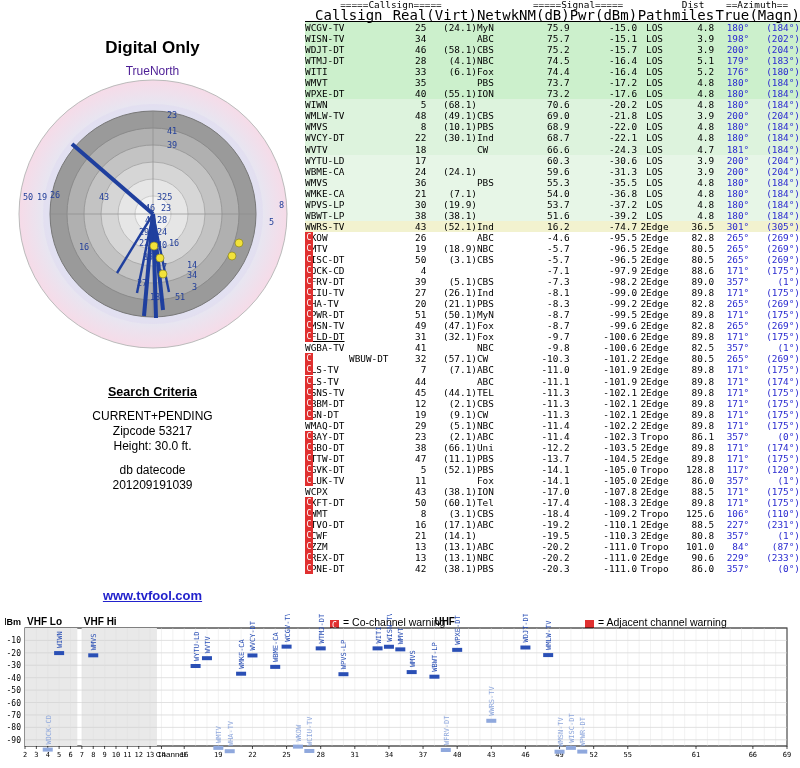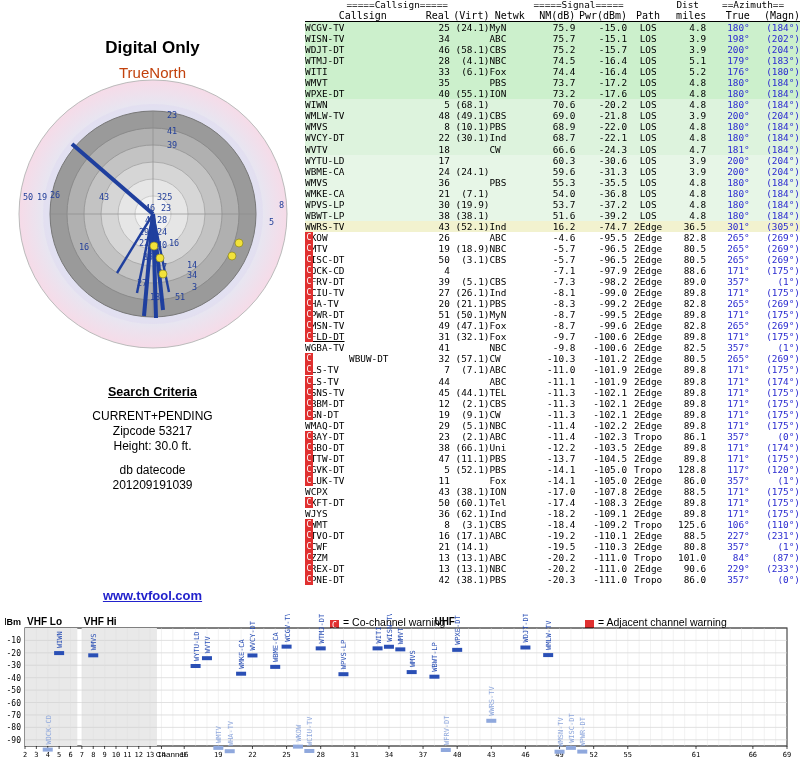--- a/index.html
+++ b/index.html
@@ -2,37 +2,37 @@
 <html><head>
 <meta charset="utf-8">
 <style>
   html,body{margin:0;padding:0;}
   body{width:800px;height:768px;background:#ffffff;font-family:"Liberation Sans",sans-serif;overflow:hidden;}
   .wrap{position:relative;width:800px;height:768px;}
 
   
   .leftpanel{position:absolute;left:0;top:0;width:305px;height:612px;padding-left:36px;}
   .digital-title{position:absolute;left:0;top:38px;width:305px;text-align:center;font-size:17px;font-weight:bold;color:#000;}
-  .truenorth{position:absolute;left:0;top:64px;width:305px;text-align:center;font-size:15px;color:#c2410c;}
+  .truenorth{position:absolute;left:0;top:64px;width:305px;text-align:center;font-size:12px;color:#4c1d95;}
 
   .polar{position:absolute;left:17px;top:78px;width:272px;height:272px;}
   .polar svg{display:block;}
 
   .search-crit{position:absolute;left:0;top:385px;width:305px;text-align:center;font-size:12px;color:#000;}
   .search-crit .hdr{font-weight:bold;text-decoration:underline;font-size:12.5px;}
   .search-crit div{line-height:15px;}
   .search-crit .gap{height:9px;}
   .tvfool{position:absolute;left:0;top:588px;width:305px;text-align:center;font-size:13px;color:#2222cc;text-decoration:underline;font-weight:bold;}
 
   
   .tablewrap{position:absolute;left:305px;top:0;width:495px;height:604px;font-family:"DejaVu Sans Mono","Liberation Mono",monospace;font-size:9.4px;}
   table.sig{border-collapse:collapse;width:495px;}
   table.sig td,table.sig th{padding:0;margin:0;white-space:pre;font-weight:normal;}
   .hdrrow td{font-size:9.4px;color:#000;text-align:center;line-height:10px;}
-  .hdrrow2 td{font-size:10px;color:#000;text-align:center;line-height:11px;border-bottom:1px solid #000;}
+  .hdrrow2 td{font-size:14px;color:#000;text-align:center;line-height:11px;border-bottom:1px solid #000;}
   tr.row td{line-height:11.05px;height:11.05px;}
   td.call{width:76px;padding-left:4px;}
   td.rch{width:30px;text-align:right;}
   td.vch{width:40px;text-align:right;padding-right:5px;}
   td.netw{width:42px;}
   td.nm{width:46px;text-align:right;}
   td.pwr{width:52px;text-align:right;}
   td.path{width:44px;text-align:center;}
   td.dist{width:38px;text-align:right;}
   td.true{width:46px;text-align:right;}
@@ -691,32 +691,20 @@
             <td class="true blue">171°</td>
             <td class="magn blue">(175°)</td>
           </tr>
           <tr class="row w1">
             <td class="call" style="position: relative;">WXFT-DT<span class="cochan">C</span></td>
             <td class="rch">50</td>
             <td class="vch">(60.1)</td>
             <td class="netw">Tel</td>
             <td class="nm">-17.4</td>
             <td class="pwr">-108.3</td>
-            <td class="path">2Edge</td>
-            <td class="dist">89.8</td>
-            <td class="true blue">171°</td>
-            <td class="magn blue">(175°)</td>
-          </tr>
-          <tr class="row w1">
-            <td class="call">WJYS</td>
-            <td class="rch">36</td>
-            <td class="vch">(62.1)</td>
-            <td class="netw">Ind</td>
-            <td class="nm">-18.2</td>
-            <td class="pwr">-109.1</td>
             <td class="path">2Edge</td>
             <td class="dist">89.8</td>
             <td class="true blue">171°</td>
             <td class="magn blue">(175°)</td>
           </tr>
           <tr class="row w1">
             <td class="call" style="position: relative;">WWMT<span class="cochan">C</span></td>
             <td class="rch">8</td>
             <td class="vch">(3.1)</td>
             <td class="netw">CBS</td>

